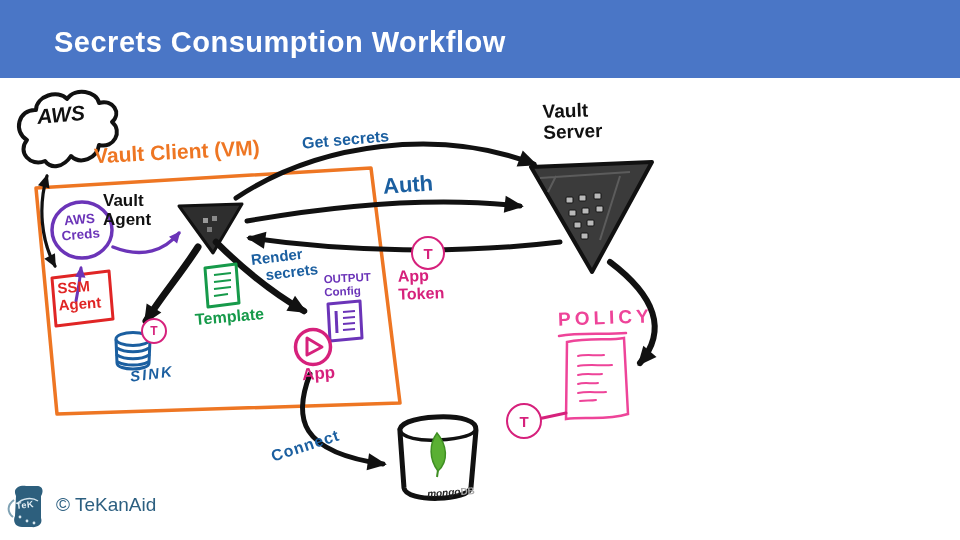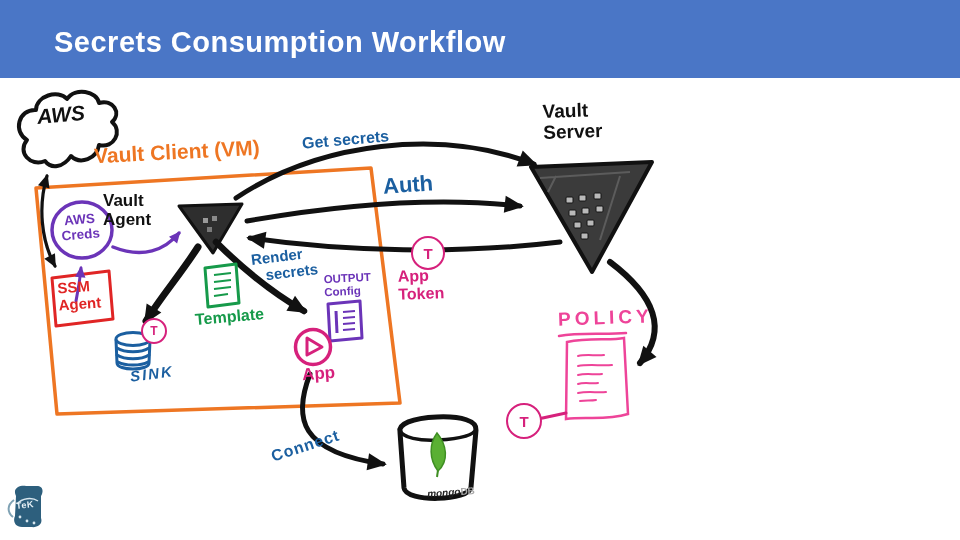--- a/index.html
+++ b/index.html
@@ -194,14 +194,15 @@
     <span>T</span>
   </div>
   <div class="token" id="tok-app">
     <span>T</span>
   </div>
   <div class="token" id="tok-policy">
     <span>T</span>
   </div>
 
   <div class="lbl" id="logo-tek-text">TeK</div>
+  <div id="footer-copy">© TeKanAid</div>
 
 </div>
 
 </body></html>

